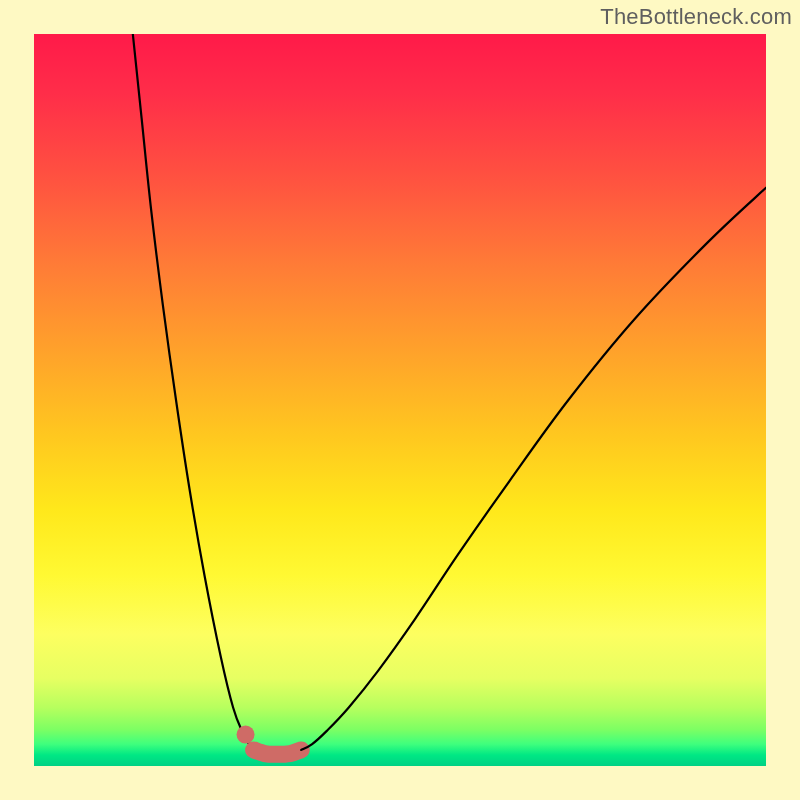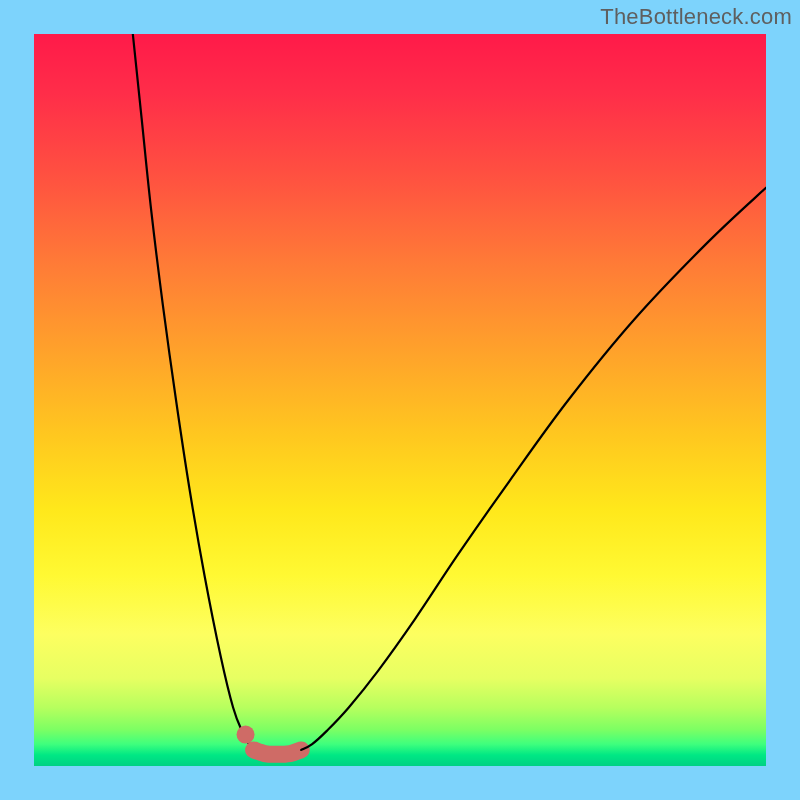--- a/index.html
+++ b/index.html
@@ -10,21 +10,21 @@
     overflow: hidden;
     background: #000;
     font-family: Arial, Helvetica, sans-serif;
   }
   .frame {
     position: absolute;
     left: 0;
     top: 0;
     width: 800px;
     height: 800px;
-    background: #7dd3fc;
+    background: #fef9c3;
   }
   .plot {
     position: absolute;
     left: 34px;
     top: 34px;
     width: 732px;
     height: 732px;
     overflow: hidden;
   }
   .gradient {

